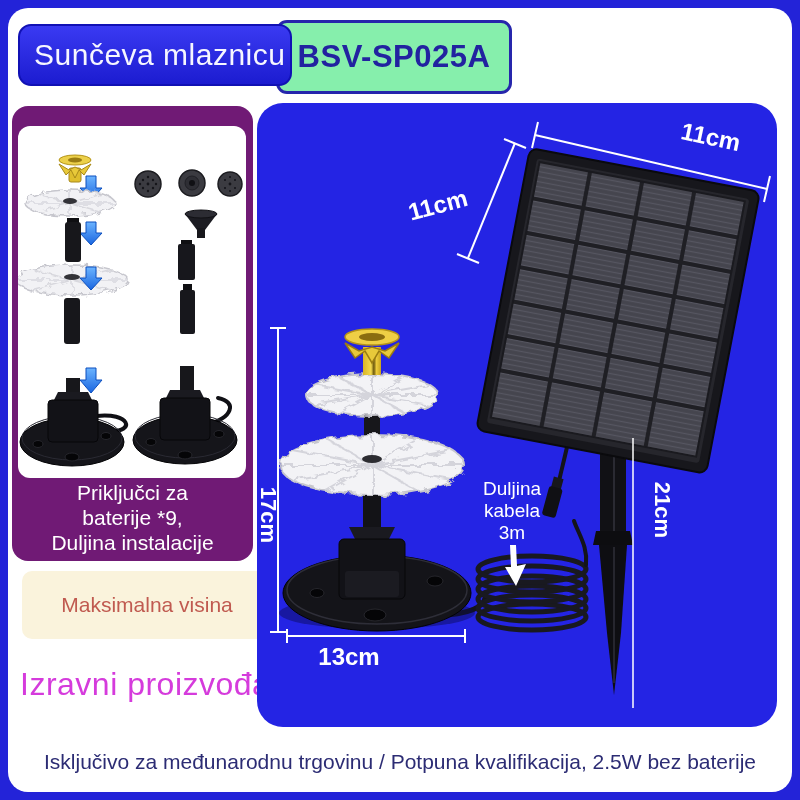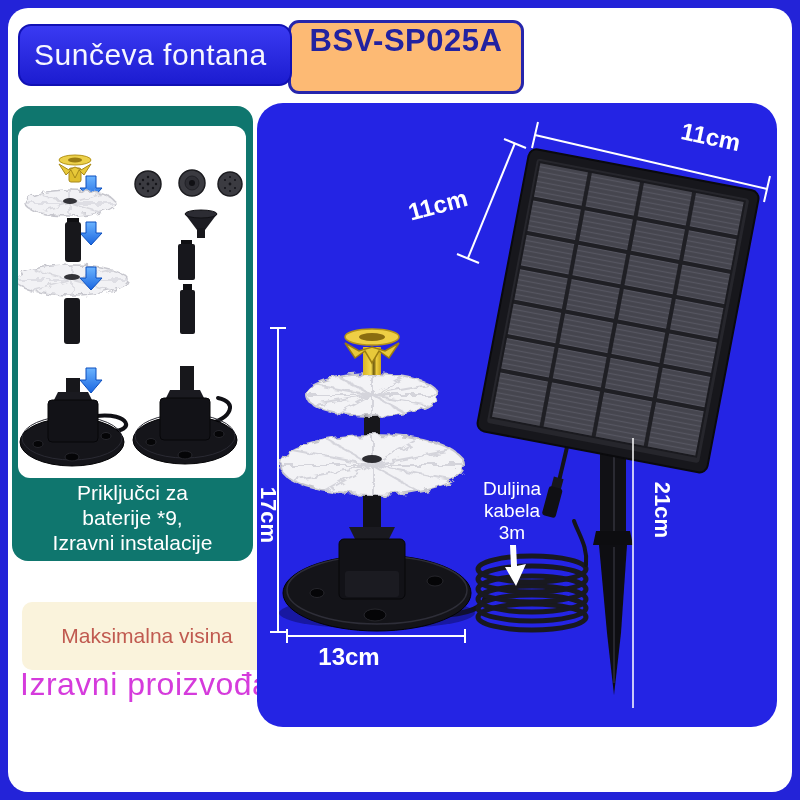--- a/index.html
+++ b/index.html
@@ -5,49 +5,49 @@
   html,body{margin:0;padding:0;}
   body{font-family:"Liberation Sans","DejaVu Sans",sans-serif;}
   #page{position:relative;width:800px;height:800px;background:#2323d8;overflow:hidden;}
   #inner{position:absolute;left:8px;top:8px;right:8px;bottom:8px;background:#ffffff;border-radius:20px;}
   
   .title-box{position:absolute;left:10px;top:16px;width:274px;height:62px;
     background:linear-gradient(180deg,#3a3af2 0%,#1c1cd0 100%);
     border:2px solid #1111b4;border-radius:13px;display:flex;align-items:center;
     padding-left:14px;box-sizing:border-box;z-index:3;}
   .title-box span{color:#f6f6ff;font-size:30px;letter-spacing:.5px;}
-  .model-box{position:absolute;left:280px;top:12px;width:230px;height:68px;background:#fdba74;
-    border:3px solid #2626ac;border-radius:11px;display:flex;justify-content:center;z-index:2;}
+  .model-box{position:absolute;left:268px;top:12px;width:230px;height:68px;background:#86efac;
+    border:3px solid #2626ac;border-radius:11px;display:flex;align-items:center;justify-content:center;z-index:2;}
   .model-box span{color:#2222a0;font-size:31px;font-weight:bold;letter-spacing:.5px;}
   
-  .left-col{position:absolute;left:4px;top:98px;width:241px;height:455px;background:#0f766e;border-radius:16px;}
+  .left-col{position:absolute;left:4px;top:98px;width:241px;height:455px;background:#701a75;border-radius:16px;}
   .install-panel{position:absolute;left:6px;top:20px;width:228px;height:352px;background:#ffffff;border-radius:12px;overflow:hidden;}
   .caption{position:absolute;left:0;top:374px;width:100%;text-align:center;color:#ffffff;
     font-size:21px;line-height:25px;}
-  .note-box{position:absolute;left:14px;top:594px;width:250px;height:68px;background:#faf3dc;border-radius:10px;
+  .note-box{position:absolute;left:14px;top:563px;width:250px;height:68px;background:#faf3dc;border-radius:10px;
     display:flex;flex-direction:column;align-items:center;justify-content:center;color:#c05a50;font-size:21px;line-height:26px;}
   .manufacturer{position:absolute;left:12px;top:658px;color:#d53bdc;font-size:32px;letter-spacing:.5px;}
   
   .product-panel{position:absolute;left:249px;top:95px;width:520px;height:624px;background:#2424e4;border-radius:26px;overflow:hidden;}
   .product-panel svg{display:block;}
   
   .footer{position:absolute;left:0;top:742px;width:100%;text-align:center;color:#2c2c74;font-size:21px;}
   svg text{font-family:"Liberation Sans","DejaVu Sans",sans-serif;}
   .dim{fill:#ffffff;font-weight:bold;font-size:24px;}
   .dim-s{fill:#ffffff;font-weight:bold;font-size:22px;}
   .cable-t{fill:#ffffff;font-size:19px;}
 </style>
 </head>
 <body>
 
 <div id="page">
   <div id="inner">
 
     <div class="title-box">
-      <span>Sunčeva fontana</span>
+      <span>Sunčeva mlaznicu</span>
     </div>
     <div class="model-box">
       <span>BSV-SP025A</span>
     </div>
 
     <div class="left-col">
       <div class="install-panel">
         <svg width="228" height="352" viewBox="0 0 228 352">
           <defs>
             <filter id="ruf1" x="-25%" y="-25%" width="150%" height="150%">
@@ -172,21 +172,21 @@
             <ellipse cx="133" cy="316" rx="5" ry="3.5" fill="#050507" stroke="#26262c" stroke-width="1"></ellipse>
             <ellipse cx="201" cy="308" rx="5" ry="3.5" fill="#050507" stroke="#26262c" stroke-width="1"></ellipse>
             <ellipse cx="167" cy="329" rx="7" ry="4" fill="#050507" stroke="#26262c" stroke-width="1"></ellipse>
           </g>
         </svg>
       </div>
 
       <div class="caption">
         <div>Priključci za</div>
         <div>baterije *9,</div>
-        <div>Izravni instalacije</div>
+        <div>Duljina instalacije</div>
       </div>
     </div>
 
     <div class="note-box">
       <div>Maksimalna visina</div>
     </div>
 
     <div class="manufacturer">Izravni proizvođač</div>
 
     <div class="product-panel">
@@ -319,14 +319,15 @@
         </g>
 
         <g>
           <path d="M30 533 H 208" stroke="#ffffff" stroke-width="2"></path>
           <path d="M30 526 V 540 M208 526 V 540" stroke="#ffffff" stroke-width="2"></path>
           <text class="dim" x="92" y="562" text-anchor="middle">13cm</text>
         </g>
       </svg>
     </div>
 
+    <div class="footer">Isključivo za međunarodnu trgovinu / Potpuna kvalifikacija, 2.5W bez baterije</div>
   </div>
 </div>
 
 </body></html>

